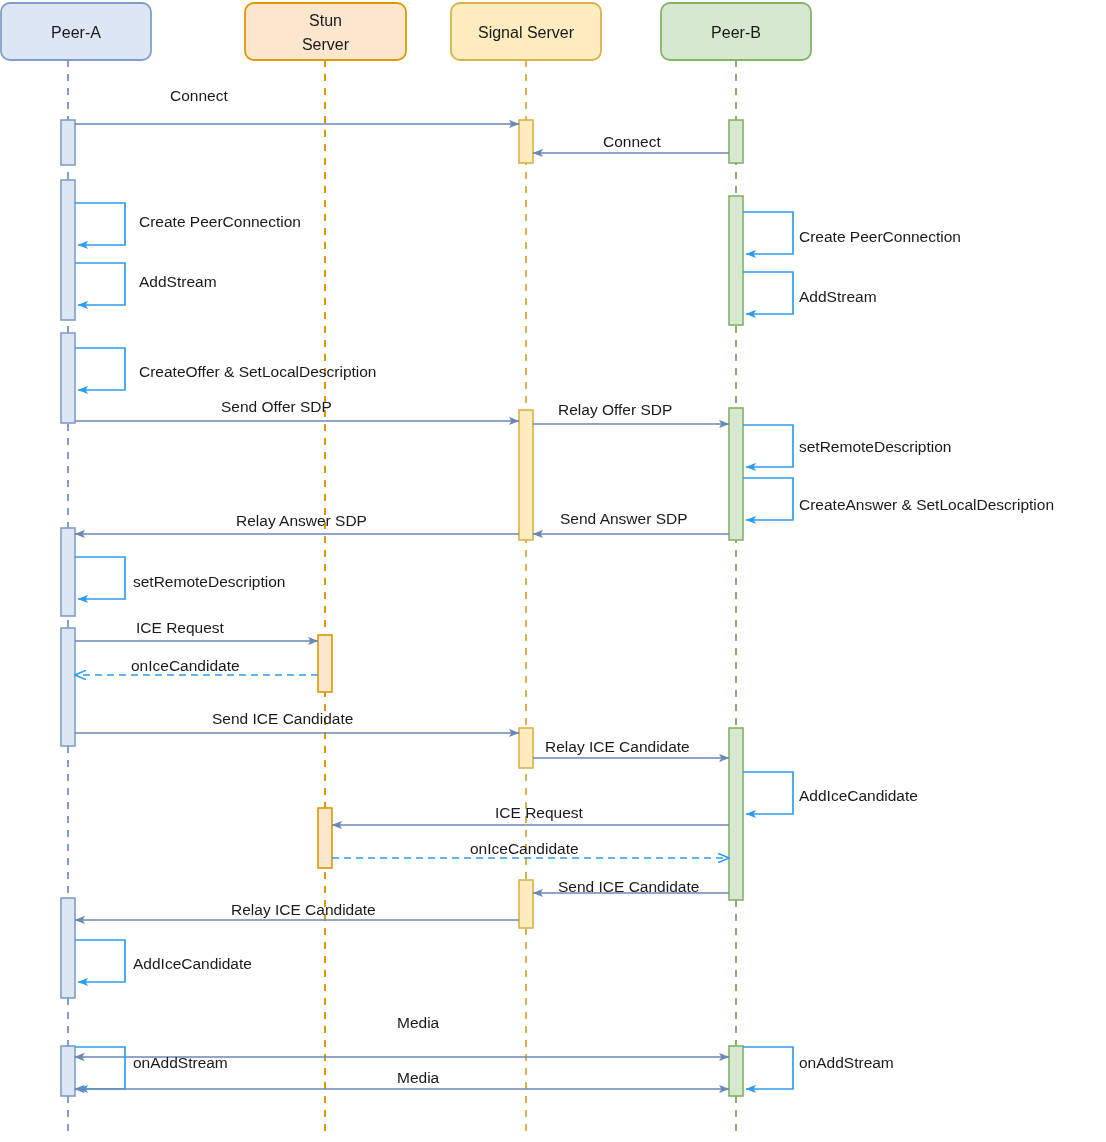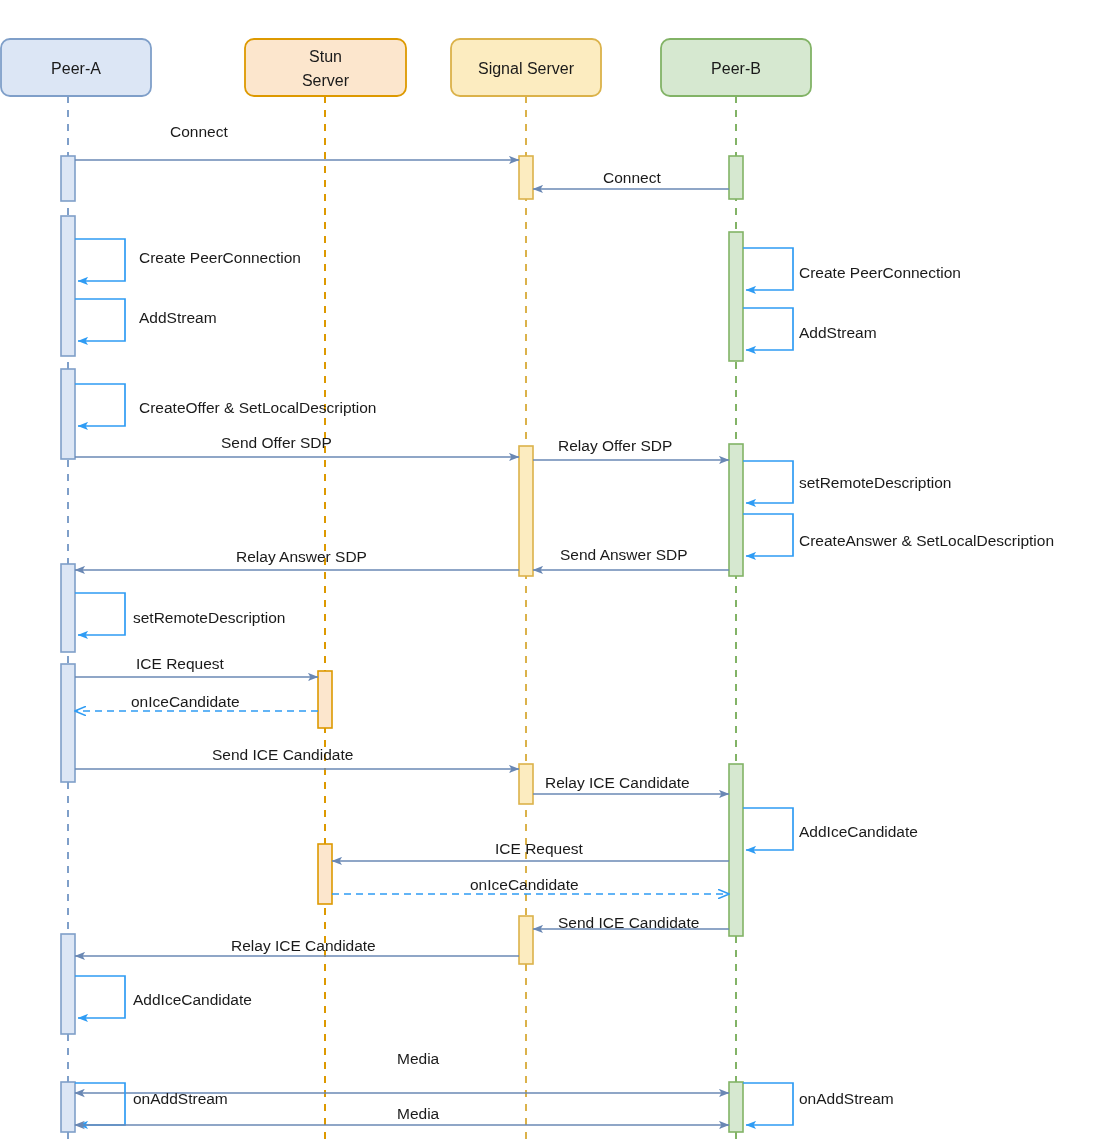--- a/index.html
+++ b/index.html
@@ -1,20 +1,20 @@
 <!DOCTYPE html>
 <html><head>
 <meta charset="utf-8">
 <style>
   html,body{margin:0;padding:0;background:#ffffff;}
   body{
     font-family:"Liberation Sans","DejaVu Sans",sans-serif;
     width:1106px;height:1142px;overflow:hidden;
   }
-  #stage{position:relative;width:1106px;height:942px;margin-top:36px;}
+  #stage{position:relative;width:1106px;height:942px;}
   svg#diagram{position:absolute;left:0;top:0;width:1106px;height:1142px;display:block;}
   .lbl{
     font-family:"Liberation Sans","DejaVu Sans",sans-serif;
     font-size:15.5px;fill:#1a1a1a;dominant-baseline:alphabetic;
   }
   .hdr-lbl{
     font-family:"Liberation Sans","DejaVu Sans",sans-serif;
     font-size:16px;fill:#1a1a1a;text-anchor:middle;
   }
 </style>

